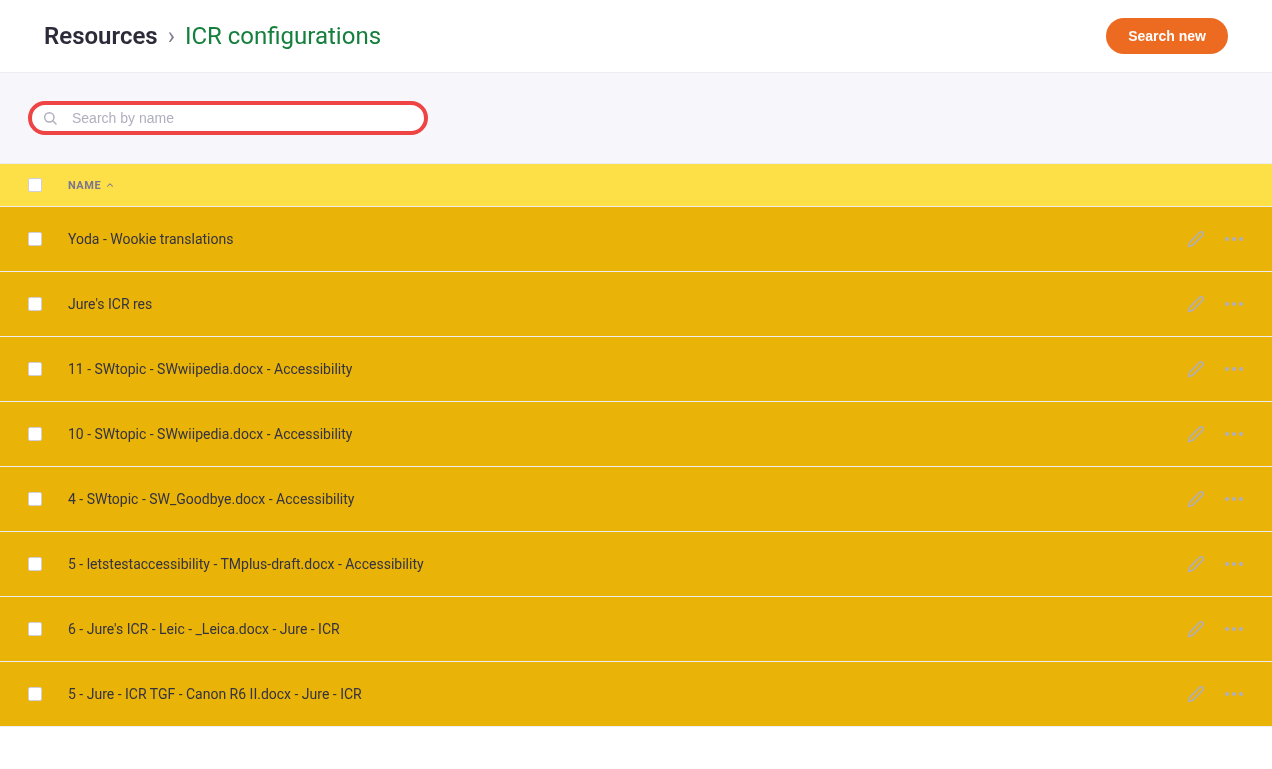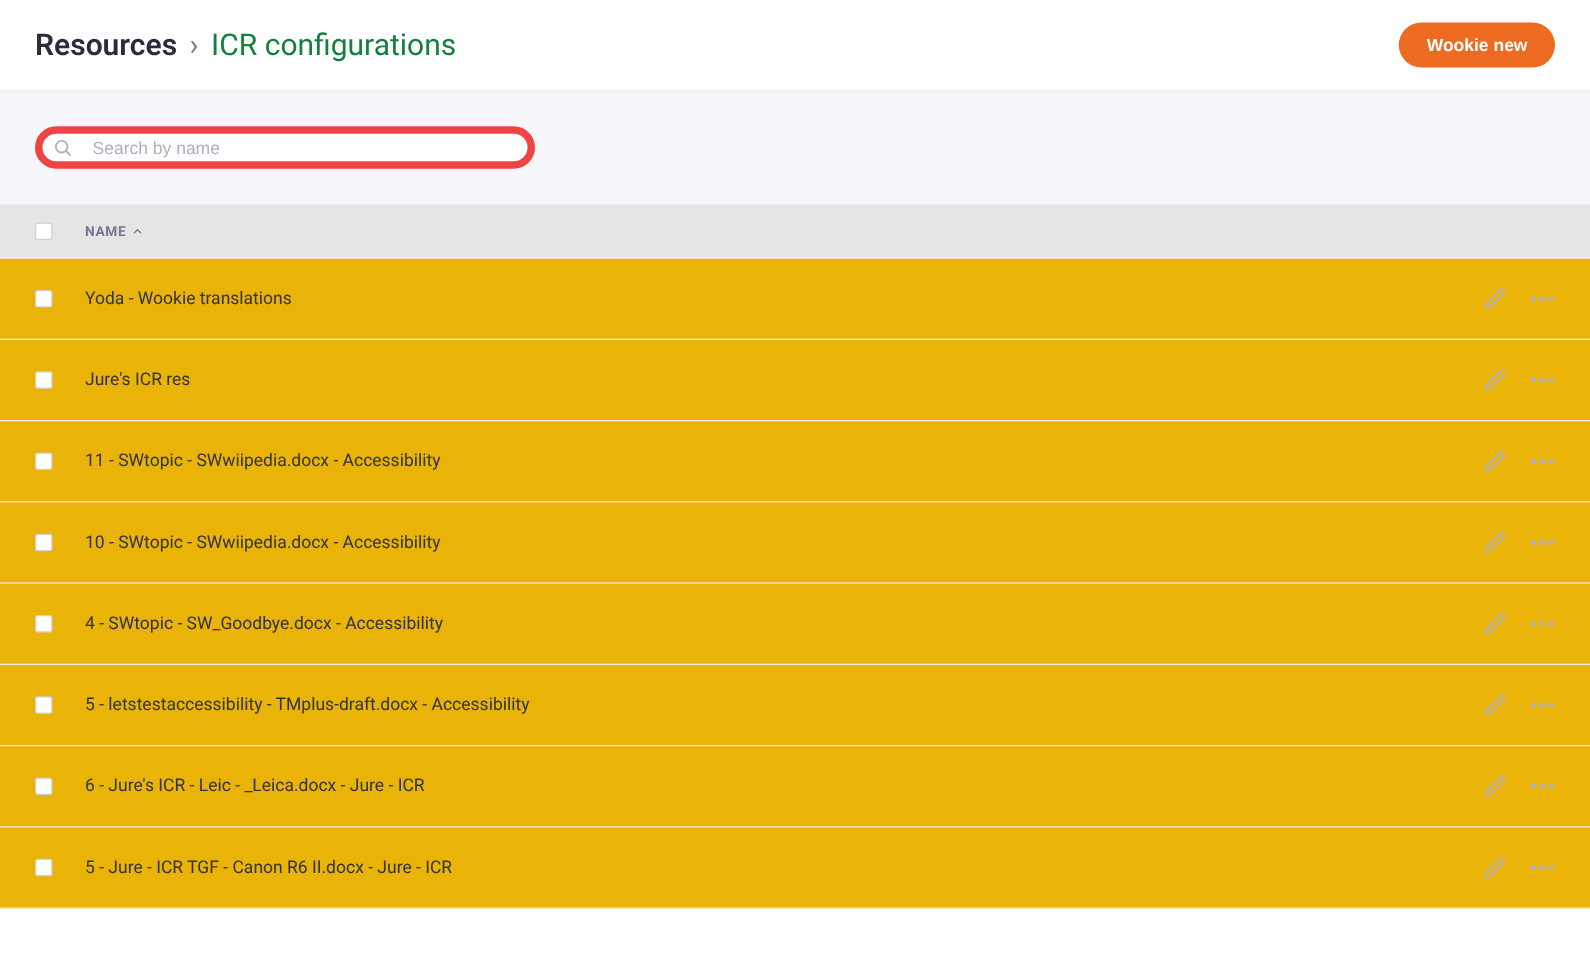--- a/index.html
+++ b/index.html
@@ -6,21 +6,21 @@
       margin: 0;
       padding: 0;
       box-sizing: border-box;
     }
     body {
       font-family: -apple-system, BlinkMacSystemFont, "Segoe UI", Roboto, "Helvetica Neue", Arial, sans-serif;
       background: #ffffff;
       color: #333;
     }
     .header {
-      padding: 18px 28px;
+      padding: 18px 44px;
       display: flex;
       justify-content: space-between;
       align-items: center;
       background: #ffffff;
     }
     .breadcrumb {
       display: flex;
       align-items: center;
       gap: 10px;
       font-size: 24px;
@@ -63,37 +63,37 @@
       left: 14px;
       top: 50%;
       transform: translateY(-50%);
       width: 16px;
       height: 16px;
       color: #b0afc0;
     }
     .search-input {
       width: 100%;
       height: 34px;
-      border: 6px solid #ef4444;
+      border: 4px solid #ef4444;
       border-radius: 17px;
       padding: 0 16px 0 40px;
       font-size: 14px;
       background: #ffffff;
       color: #333;
       outline: none;
     }
     .search-input::placeholder {
       color: #b0afc0;
     }
     .table-header {
       display: flex;
       align-items: center;
       padding: 14px 28px;
       border-bottom: 1px solid #ededf2;
-      background: #e5e5e5;
+      background: #fde047;
     }
     .checkbox {
       width: 14px;
       height: 14px;
       border: 1.5px solid #cfced9;
       border-radius: 2px;
       background: #ffffff;
       cursor: pointer;
       flex-shrink: 0;
     }
@@ -159,21 +159,21 @@
   </style>
 </head>
 <body>
 
 <div class="header">
   <div class="breadcrumb">
     <span class="breadcrumb-root">Resources</span>
     <span class="breadcrumb-sep">›</span>
     <span class="breadcrumb-current">ICR configurations</span>
   </div>
-  <button class="create-btn">Wookie new</button>
+  <button class="create-btn">Search new</button>
 </div>
 
 <div class="search-bar-wrap">
   <div class="search-wrap">
     <span class="search-icon">
       <svg viewBox="0 0 24 24" fill="none" stroke="currentColor" stroke-width="2.2" stroke-linecap="round" stroke-linejoin="round">
         <circle cx="11" cy="11" r="7"></circle>
         <line x1="21" y1="21" x2="16.5" y2="16.5"></line>
       </svg>
     </span>

